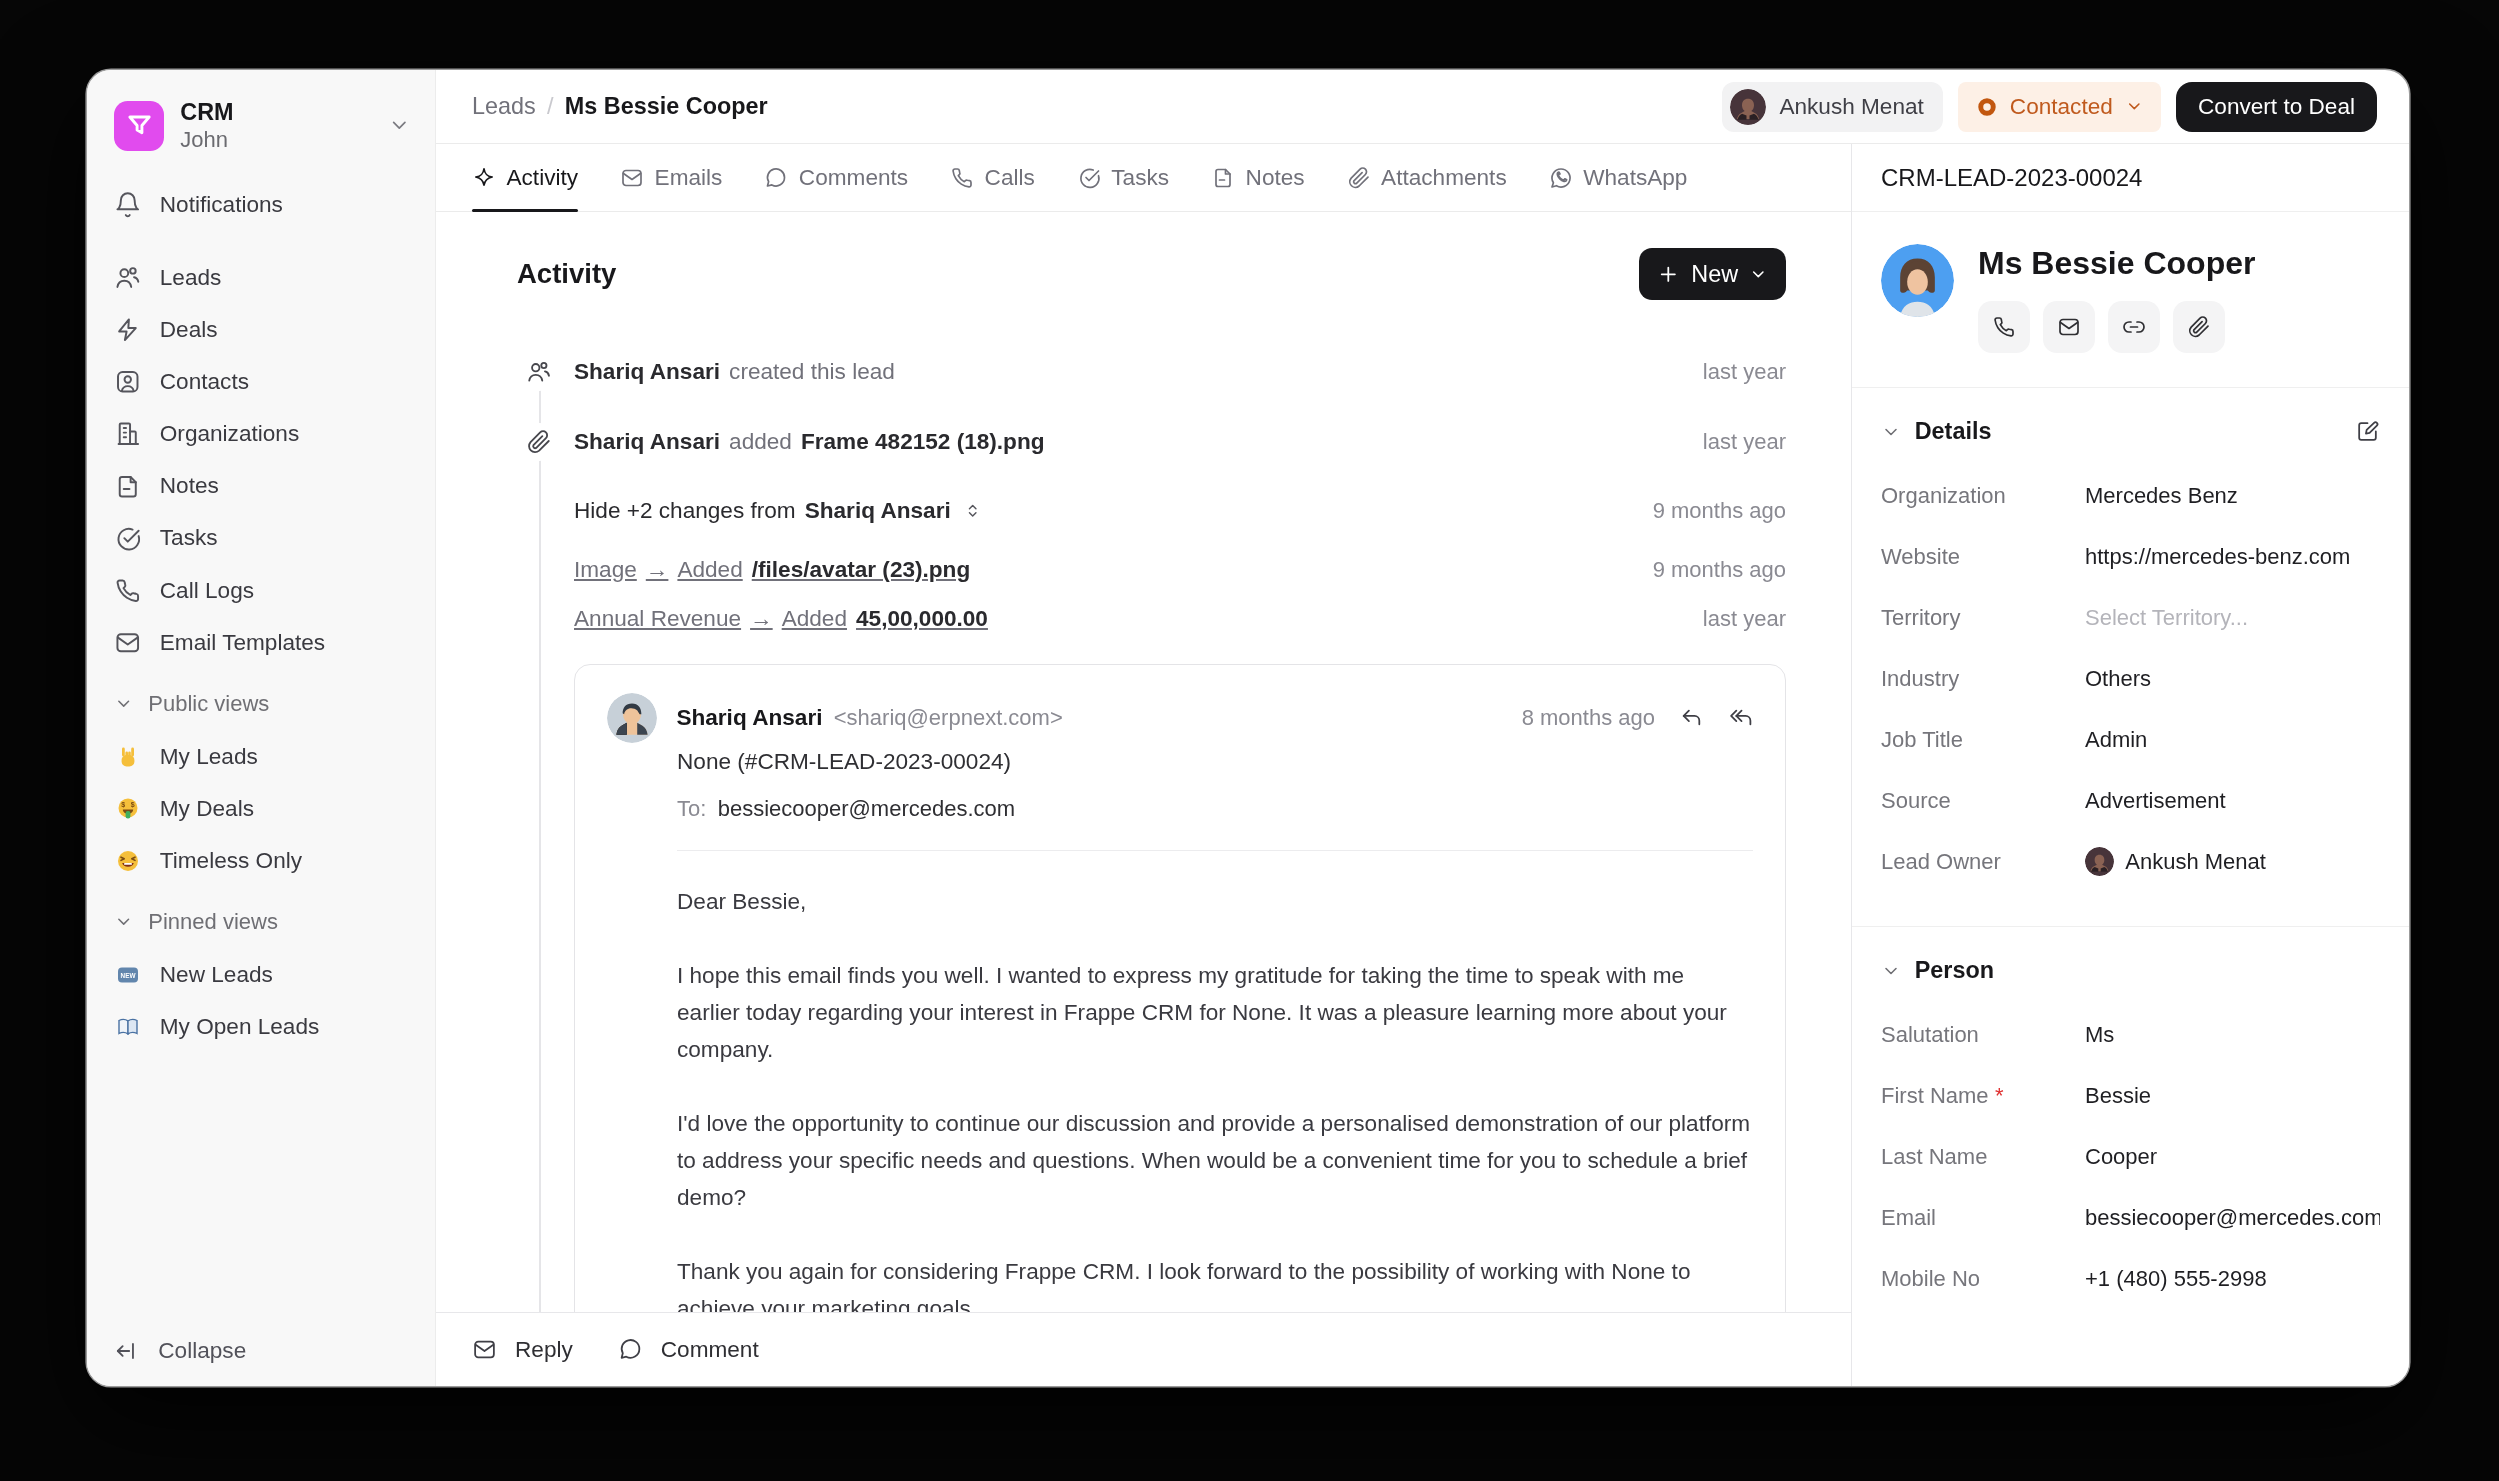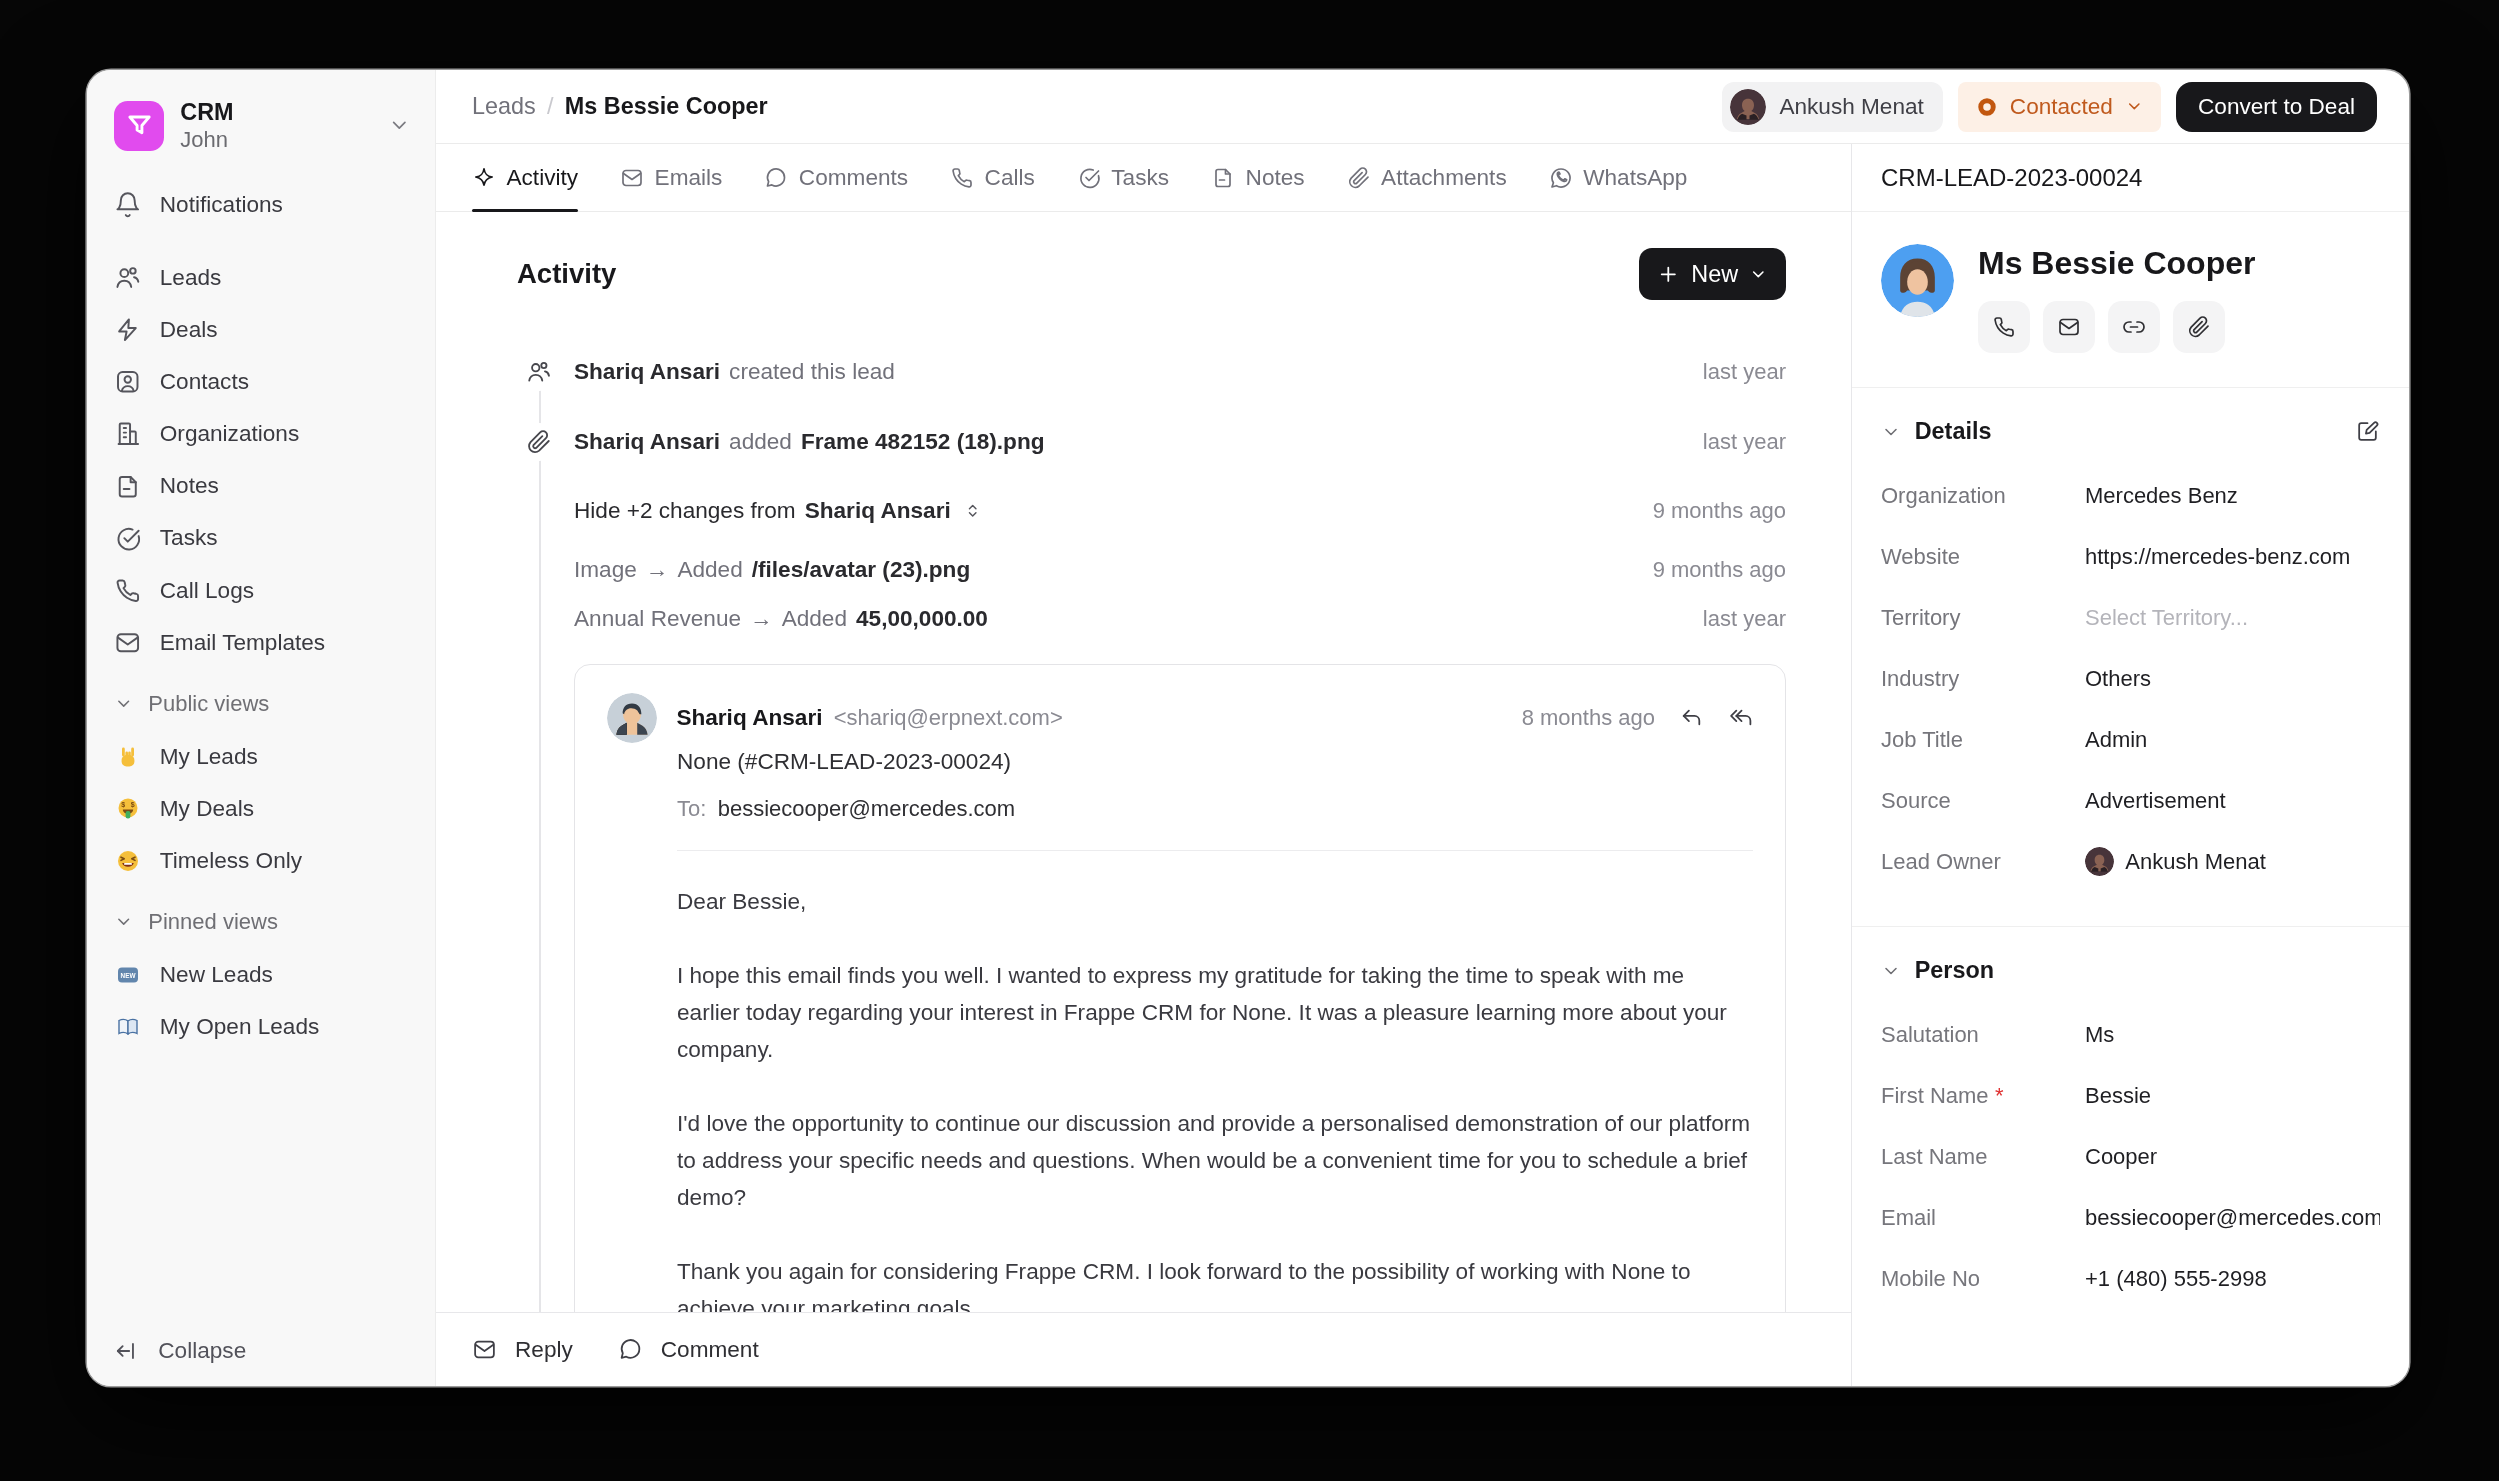--- a/index.html
+++ b/index.html
@@ -120,21 +120,21 @@
   .feed-ico {
     margin-left:3.2px; background:#fff; padding:5.7px; border-radius:50%;
     color:#47474d; position:relative; z-index:1;
   }
   .feed-dot-wrap { margin-left:10.5px; background:#fff; padding:7.3px 5.7px; border-radius:50%; position:relative; z-index:1; }
   .feed-dot { width:14.6px; height:14.6px; border-radius:50%; background:#a8a8b0; }
   .feed-text { font-size:22.6px; color:#71717a; display:flex; align-items:center; gap:9px; min-width:0; }
   .feed-text .strong { color:#2a2a2e; font-weight:600; }
   .feed-text .dark { color:#2a2a2e; }
   .feed-time { margin-left:auto; font-size:22px; color:#8a8a92; padding-left:24px; white-space:nowrap; }
-  .sub-indent { padding-left:57px; }
+  .sub-indent { padding-left:57px;text-decoration:underline; }
   .sort-ico { color:#55555c; margin-left:3.2px; cursor:pointer; }
 
   
   .email-card {
     margin-left:57px; margin-top:21px; border:1.6px solid #e4e4e7; border-radius:16px;
     padding:27.5px 32px 0; background:#fff; position:relative; z-index:1;
   }
   .em-head { display:flex; align-items:center; }
   .em-avatar { width:50px; height:50px; border-radius:50%; overflow:hidden; margin-right:19.4px; }
   .em-name { font-size:22.6px; font-weight:600; color:#18181b; }

